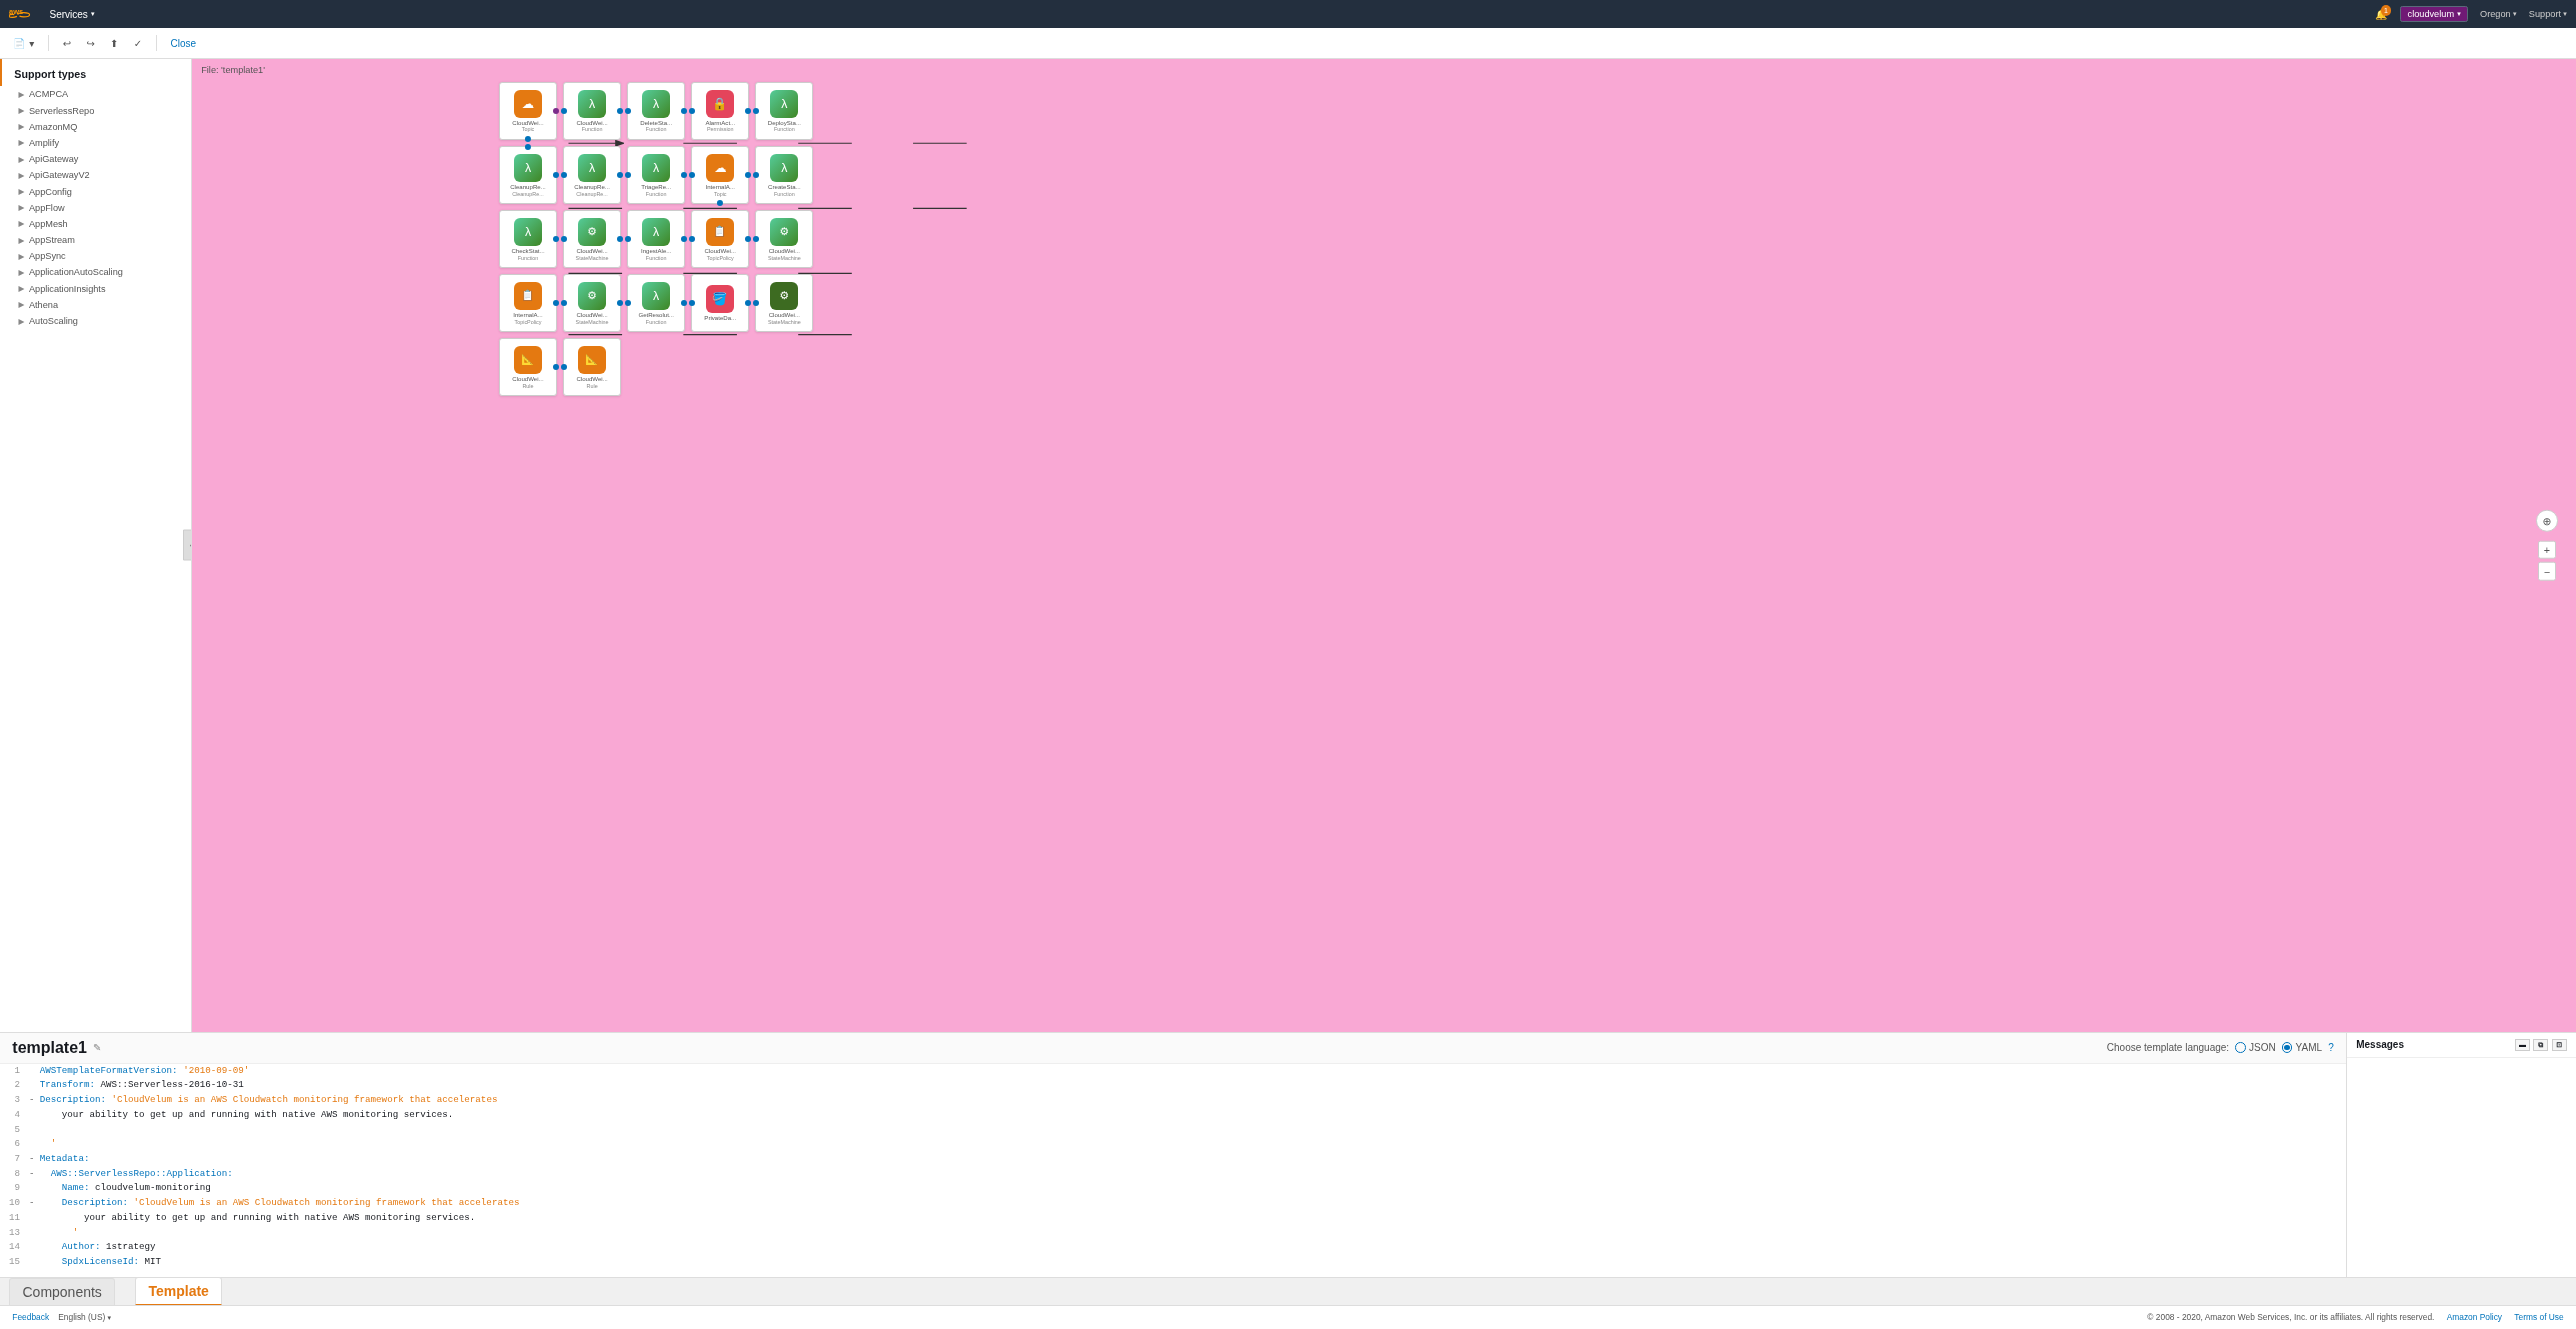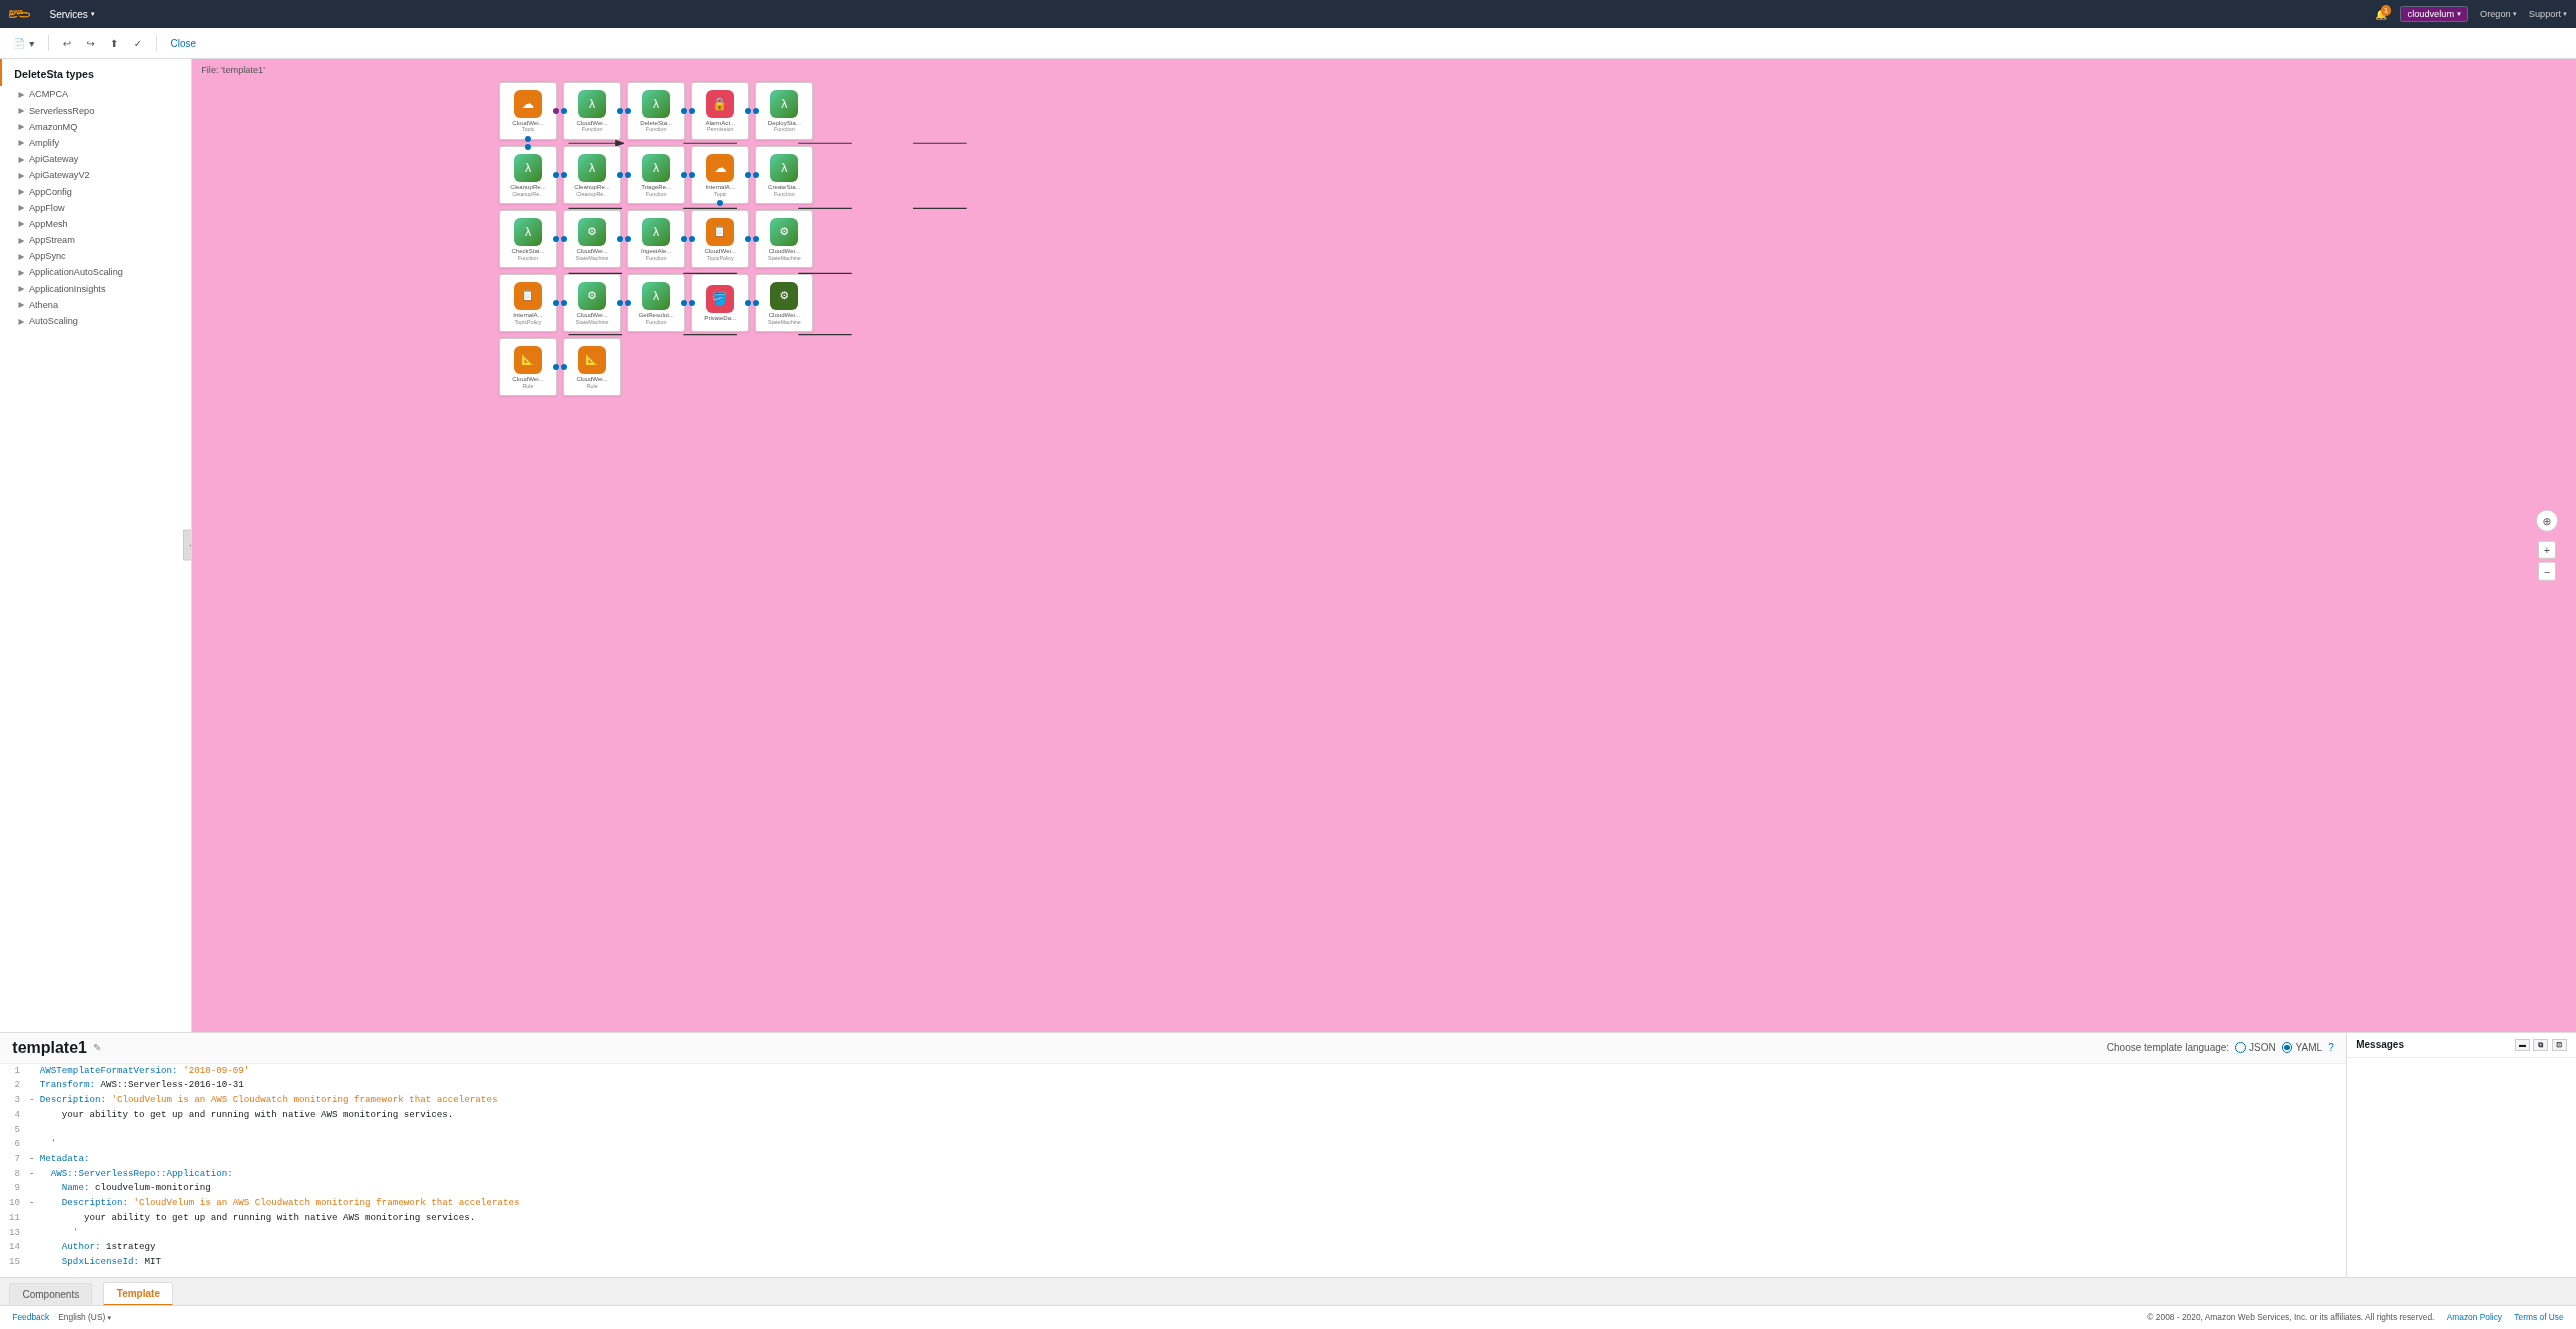--- a/index.html
+++ b/index.html
@@ -399,28 +399,28 @@
       background: #f0f0f0;
       border-top: 0.8px solid #ddd;
       display: flex;
       height: 28px;
       align-items: flex-end;
       padding: 0 9.2px;
       flex-shrink: 0;
     }
     .tab-item {
       padding: 4.6px 12.3px;
-      font-size: 10px;
+      font-size: 14px;
       cursor: pointer;
       color: #555;
       background: #e8e8e8;
       border: 0.8px solid #ddd;
       border-bottom: none;
       border-radius: 3.1px 3.1px 0 0;
-      margin-right: 11px;
+      margin-right: 20px;
     }
     .tab-item.active {
       background: #fff;
       color: #e47911;
       border-bottom: 1.5px solid #e47911;
       font-weight: bold;
     }
 
     
     #footer {
@@ -511,21 +511,21 @@
   <button class="toolbar-btn close-btn">
     <span>Close</span>
   </button>
 </div>
 
 <div id="main-area">
 
   <div id="upper-section">
 
     <div id="sidebar">
-      <div id="sidebar-header">DeleteSta types</div>
+      <div id="sidebar-header">Support types</div>
       <div id="sidebar-items">
 
       <div class="sidebar-item">
             <span class="sidebar-arrow">▶</span>
             <span>ACMPCA</span>
           </div>
           <div class="sidebar-item">
             <span class="sidebar-arrow">▶</span>
             <span>ServerlessRepo</span>
           </div>

